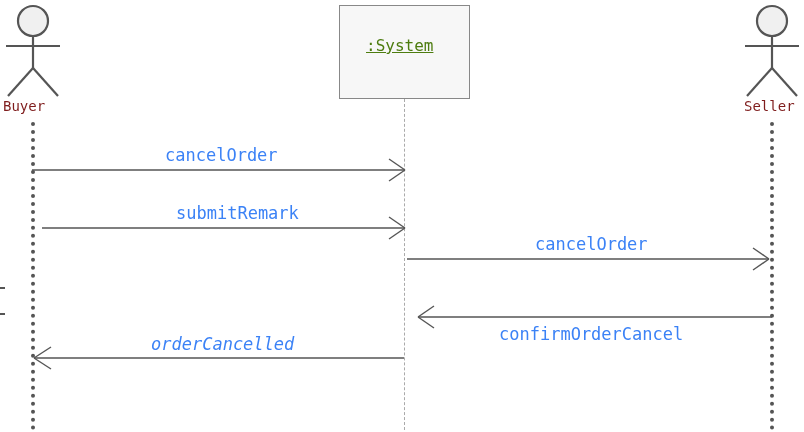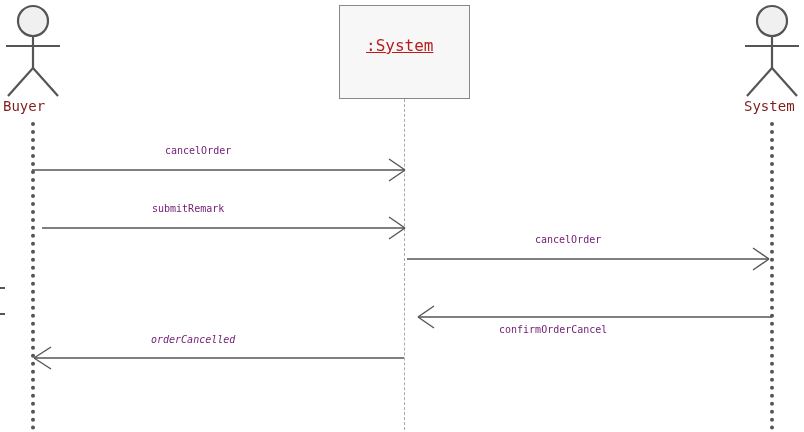--- a/index.html
+++ b/index.html
@@ -18,22 +18,22 @@
   .lifeline-label {
     position: absolute;
     font-family: "DejaVu Sans Mono", monospace;
     font-size: 14px;
     color: #7f1d1d;
     white-space: nowrap;
   }
   .msg-label {
     position: absolute;
     font-family: "DejaVu Sans Mono", monospace;
-    font-size: 10px;
-    color: #701a75;
+    font-size: 17px;
+    color: #3b82f6;
     white-space: nowrap;
   }
   .actor-svg, .system-svg, .arrow-svg {
     position: absolute;
     overflow: visible;
   }
   .dashed-lifeline {
     position: absolute;
     width: 0;
     border-left: 4px dotted #555555;
@@ -41,21 +41,21 @@
   .system-box {
     position: absolute;
     background: #f7f7f7;
     border: 1px solid #888888;
     box-sizing: border-box;
   }
   .system-name {
     position: absolute;
     font-family: "DejaVu Sans Mono", monospace;
     font-size: 16px;
-    color: #b91c1c;
+    color: #4d7c0f;
     text-decoration: underline;
     white-space: nowrap;
   }
   .system-dash {
     position: absolute;
     width: 0;
     border-left: 1px dashed #aaaaaa;
   }
   .left-tick {
     position: absolute;
@@ -77,38 +77,38 @@
   <div class="lifeline-label" style="left:3px; top:98px;">Buyer</div>
   <div class="dashed-lifeline" style="left:31px; top:122px; height:308px;"></div>
 
   <svg class="actor-svg" style="left:739px; top:4px; width:66px; height:96px;" viewBox="0 0 66 96">
     <circle cx="33" cy="17" r="15" fill="#f0f0f0" stroke="#555555" stroke-width="2.2"></circle>
     <line x1="33" y1="32" x2="33" y2="64" stroke="#555555" stroke-width="2.2"></line>
     <line x1="6" y1="42" x2="60" y2="42" stroke="#555555" stroke-width="2.2"></line>
     <line x1="33" y1="64" x2="8" y2="92" stroke="#555555" stroke-width="2.2"></line>
     <line x1="33" y1="64" x2="58" y2="92" stroke="#555555" stroke-width="2.2"></line>
   </svg>
-  <div class="lifeline-label" style="left:744px; top:98px;">System</div>
+  <div class="lifeline-label" style="left:744px; top:98px;">Seller</div>
   <div class="dashed-lifeline" style="left:770px; top:122px; height:308px;"></div>
 
   <div class="system-box" style="left:339px; top:5px; width:131px; height:94px;"></div>
   <div class="system-name" style="left:366px; top:36px;">:System</div>
   <div class="system-dash" style="left:404px; top:99px; height:331px;"></div>
 
   <div class="left-tick" style="left:0px; top:287px; width:5px; height:2px;"></div>
   <div class="left-tick" style="left:0px; top:313px; width:5px; height:2px;"></div>
 
   <div class="msg-label" style="left:165px; top:145px;">cancelOrder</div>
   <svg class="arrow-svg" style="left:31px; top:158px; width:380px; height:24px;" viewBox="0 0 380 24">
     <line x1="1" y1="12" x2="373" y2="12" stroke="#555555" stroke-width="1.4"></line>
     <line x1="358" y1="1" x2="374" y2="12" stroke="#555555" stroke-width="1.4"></line>
     <line x1="358" y1="23" x2="374" y2="12" stroke="#555555" stroke-width="1.4"></line>
   </svg>
 
-  <div class="msg-label" style="left:152px; top:203px;">submitRemark</div>
+  <div class="msg-label" style="left:176px; top:203px;">submitRemark</div>
   <svg class="arrow-svg" style="left:41px; top:216px; width:370px; height:24px;" viewBox="0 0 370 24">
     <line x1="1" y1="12" x2="363" y2="12" stroke="#555555" stroke-width="1.4"></line>
     <line x1="348" y1="1" x2="364" y2="12" stroke="#555555" stroke-width="1.4"></line>
     <line x1="348" y1="23" x2="364" y2="12" stroke="#555555" stroke-width="1.4"></line>
   </svg>
 
   <div class="msg-label" style="left:535px; top:234px;">cancelOrder</div>
   <svg class="arrow-svg" style="left:406px; top:247px; width:368px; height:24px;" viewBox="0 0 368 24">
     <line x1="1" y1="12" x2="362" y2="12" stroke="#555555" stroke-width="1.4"></line>
     <line x1="347" y1="1" x2="363" y2="12" stroke="#555555" stroke-width="1.4"></line>

